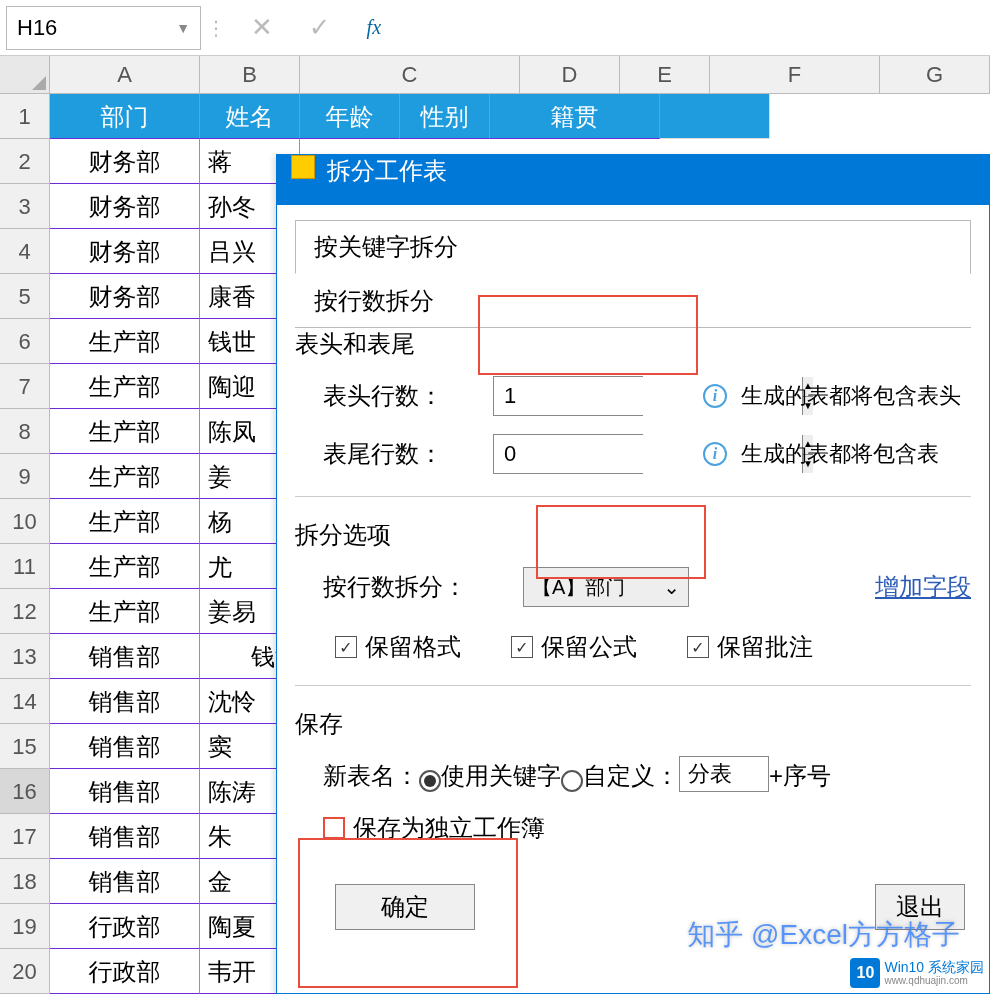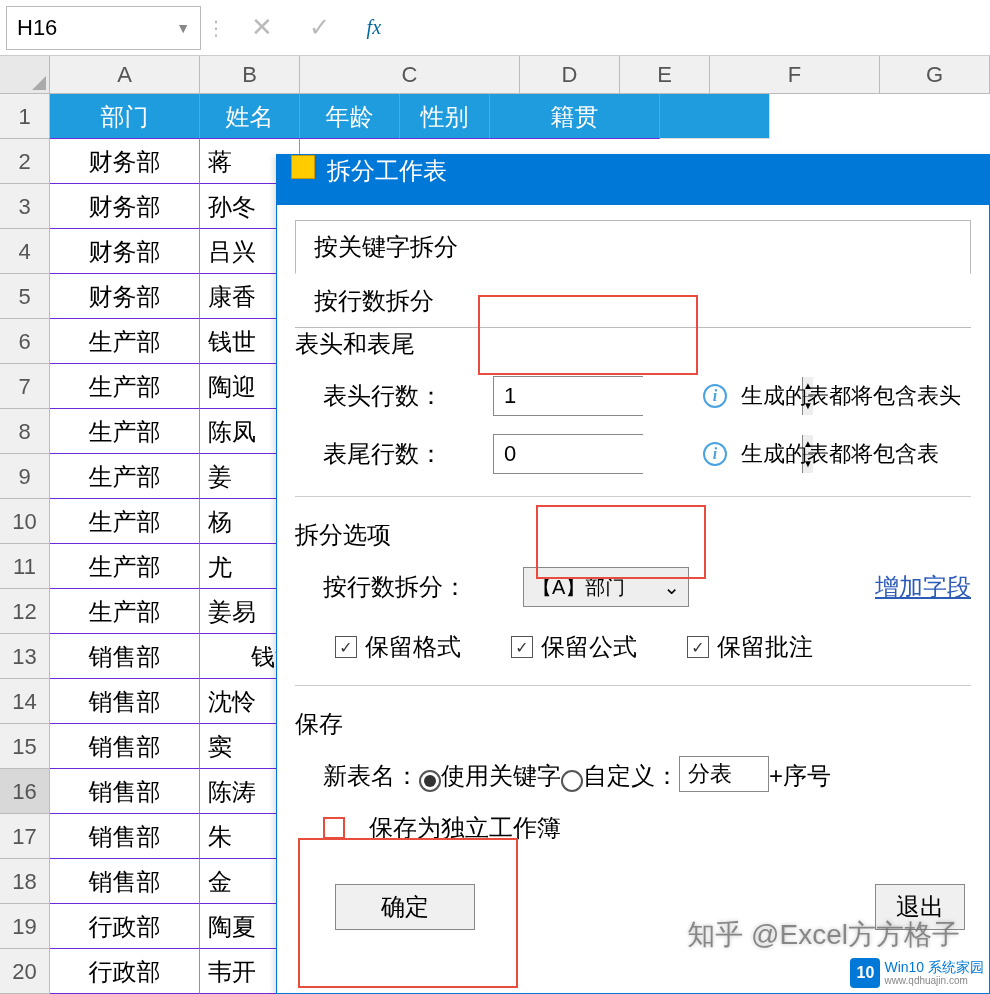--- a/index.html
+++ b/index.html
@@ -61,27 +61,27 @@
 
 .checks { display: flex; gap: 50px; padding-left: 40px; margin-top: 24px; }
 .chk { display: flex; align-items: center; gap: 8px; font-size: 24px; }
 .chkbox { width: 22px; height: 22px; border: 1px solid #555; display: inline-flex; align-items: center; justify-content: center; color: #333; font-size: 16px; }
 
 .radio-row { display: flex; align-items: flex-end; padding-left: 28px; font-size: 24px; margin-top: 12px; }
 .radio { width: 22px; height: 22px; border: 2px solid #555; border-radius: 50%; display: inline-flex; align-items: center; justify-content: center; }
 .radio.checked::after { content: ''; width: 12px; height: 12px; background: #333; border-radius: 50%; }
 .text-input { width: 90px; height: 36px; border: 1px solid #888; padding: 0 8px; font-size: 22px; }
 
-.save-chk { display: flex; align-items: center; gap: 24px; padding-left: 28px; margin-top: 20px; font-size: 24px; }
+.save-chk { display: flex; align-items: center; gap: 8px; padding-left: 28px; margin-top: 20px; font-size: 24px; }
 .chkbox.red { border: 2px solid #e74c3c; }
 
 .dlg-buttons { display: flex; justify-content: space-between; padding: 40px 6px 0 40px; }
 .btn { width: 140px; height: 46px; border: 1px solid #888; background: #f0f0f0; font-size: 24px; }
 
-.watermark { position: absolute; right: 30px; bottom: 40px; color: #737373; font-size: 28px; opacity: 0.85; text-shadow: 0 0 4px rgba(0,0,0,0.3); }
+.watermark { position: absolute; right: 30px; bottom: 40px; color: #3b82f6; font-size: 28px; opacity: 0.85; text-shadow: 0 0 4px rgba(0,0,0,0.3); }
 .logo-badge { position: absolute; right: 6px; bottom: 6px; display: flex; align-items: center; gap: 4px; }
 .logo-sq { width: 30px; height: 30px; background: #0078d7; color: #fff; font-size: 16px; font-weight: bold; display: flex; align-items: center; justify-content: center; border-radius: 4px; }
 .logo-txt { font-size: 14px; color: #0078d7; line-height: 1.1; }
 .logo-sub { font-size: 10px; color: #888; }
 
 hr.sep { border: none; border-top: 1px solid #ccc; margin: 22px 0; }
 </style>
 </head>
 <body>
 

